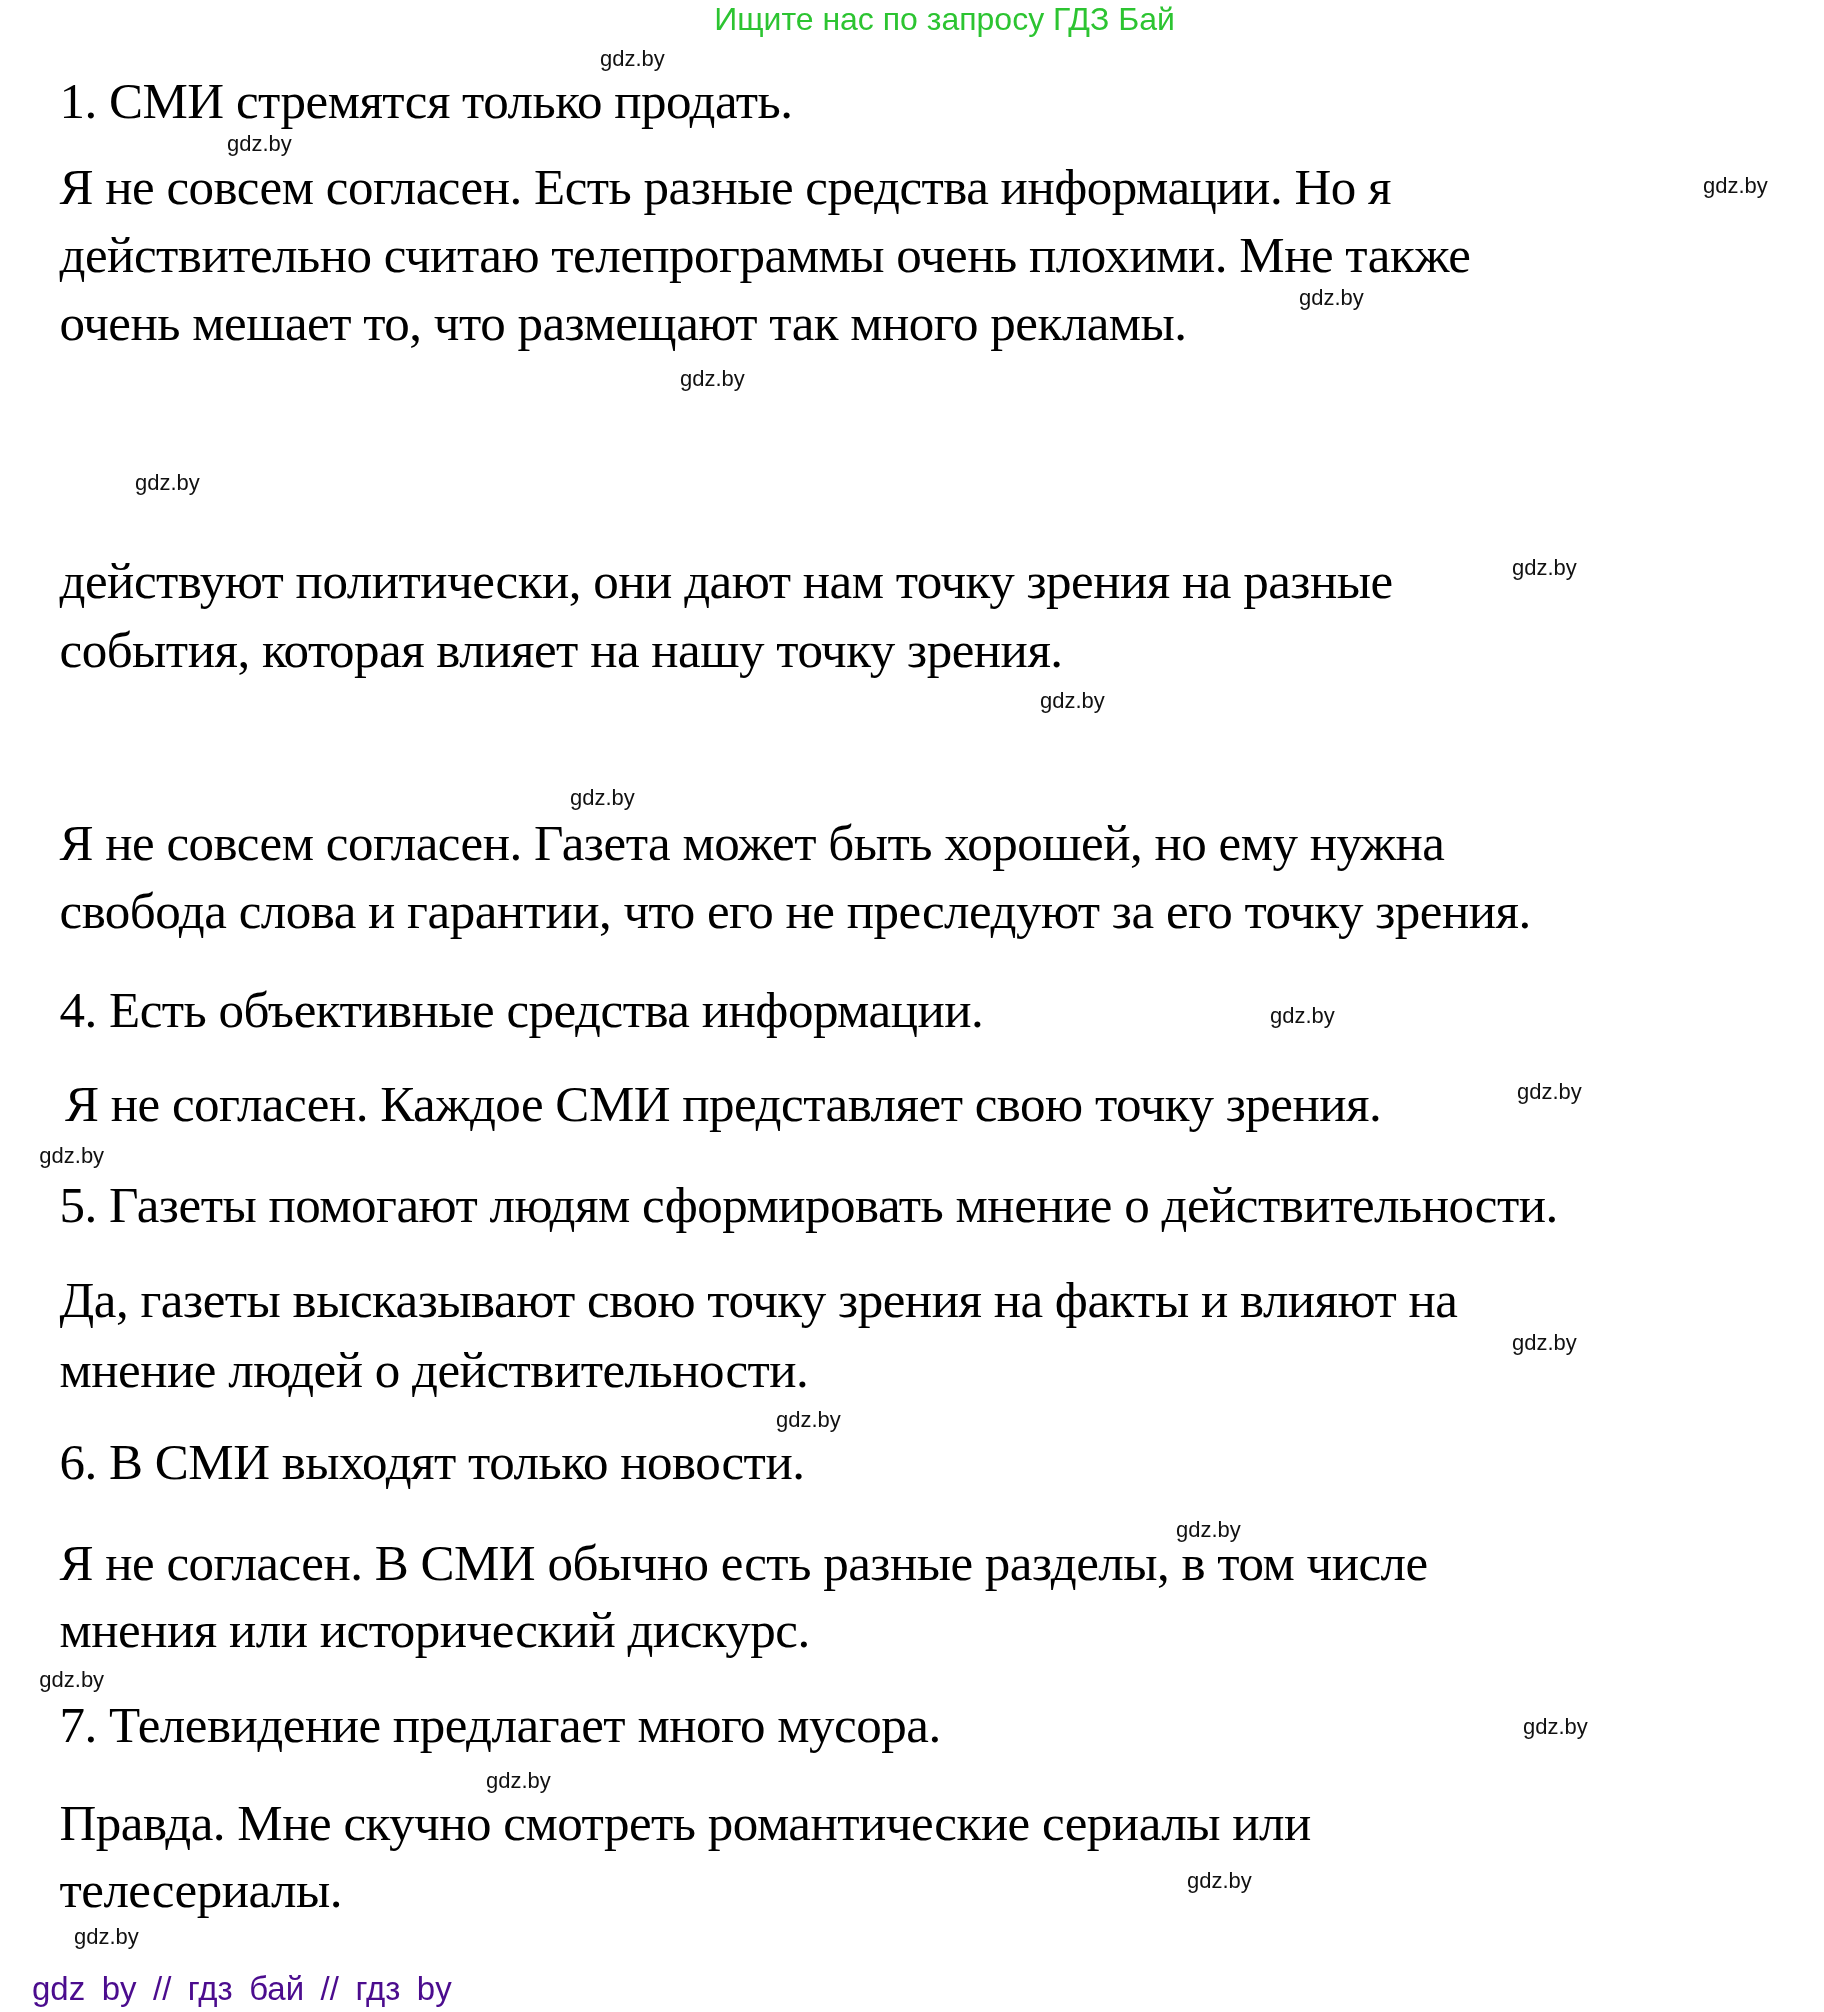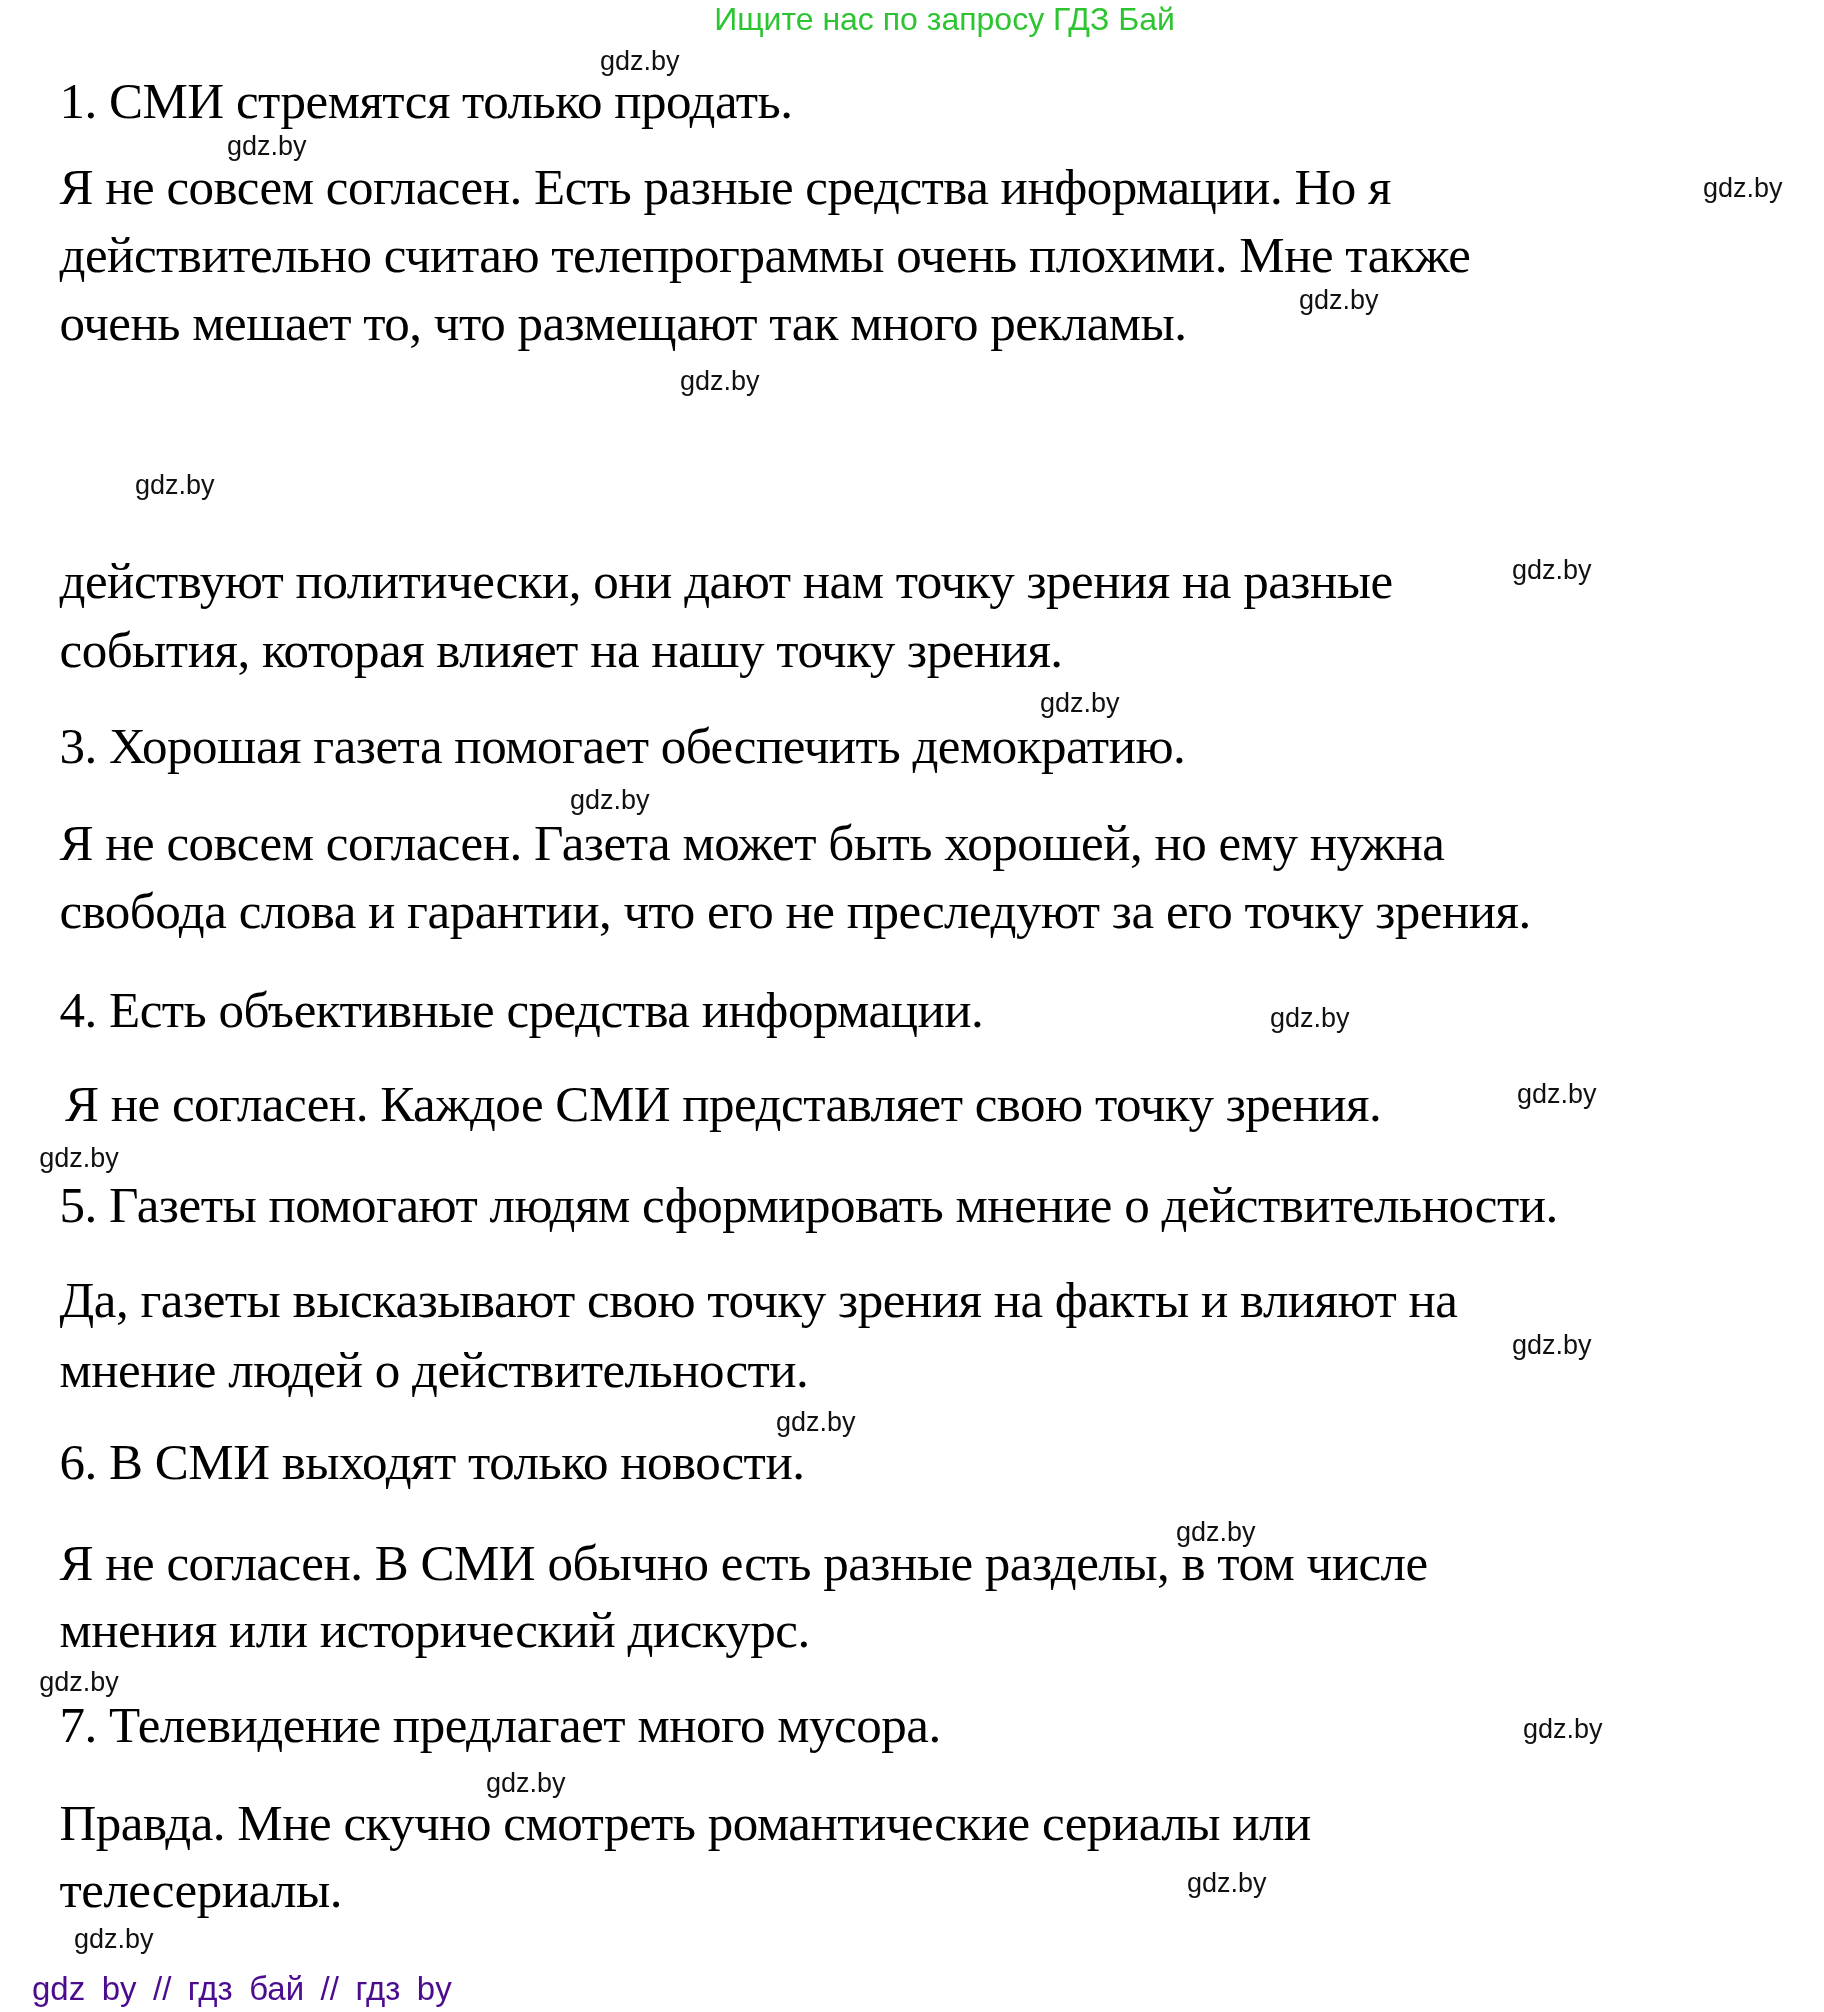--- a/index.html
+++ b/index.html
@@ -19,21 +19,21 @@
     font-size:51px;
     line-height:1;
     color:#000000;
     white-space:nowrap;
     letter-spacing:-0.5px;
   }
   
   .wm {
     position:absolute;
     font-family:"Liberation Sans", sans-serif;
-    font-size:27px;
+    font-size:22px;
     line-height:1;
     color:#111111;
     white-space:nowrap;
   }
   .banner {
     position:absolute;
     top:2.8px; left:0;
     width:100%;
     text-align:center;
     font-family:"Liberation Sans", sans-serif;
@@ -61,21 +61,20 @@
   <div class="banner">Ищите нас по запросу ГДЗ Бай</div>
 
   <div class="txt" style="top:76px">1. СМИ стремятся только продать.</div>
   <div class="txt" style="top:162px">Я не совсем согласен. Есть разные средства информации. Но я</div>
   <div class="txt" style="top:230px">действительно считаю телепрограммы очень плохими. Мне также</div>
   <div class="txt" style="top:298px">очень мешает то, что размещают так много рекламы.</div>
 
   <div class="txt" style="top:556px">действуют политически, они дают нам точку зрения на разные</div>
   <div class="txt" style="top:625px">события, которая влияет на нашу точку зрения.</div>
 
-  <div class="txt" style="top:721px">3. Хорошая газета помогает обеспечить демократию.</div>
   <div class="txt" style="top:818px">Я не совсем согласен. Газета может быть хорошей, но ему нужна</div>
   <div class="txt" style="top:886px">свобода слова и гарантии, что его не преследуют за его точку зрения.</div>
 
   <div class="txt" style="top:985px">4. Есть объективные средства информации.</div>
   <div class="txt" style="top:1079px;left:33px">Я не согласен. Каждое СМИ представляет свою точку зрения.</div>
 
   <div class="txt" style="top:1180px">5. Газеты помогают людям сформировать мнение о действительности.</div>
   <div class="txt" style="top:1275px">Да, газеты высказывают свою точку зрения на факты и влияют на</div>
   <div class="txt" style="top:1345px">мнение людей о действительности.</div>
 

